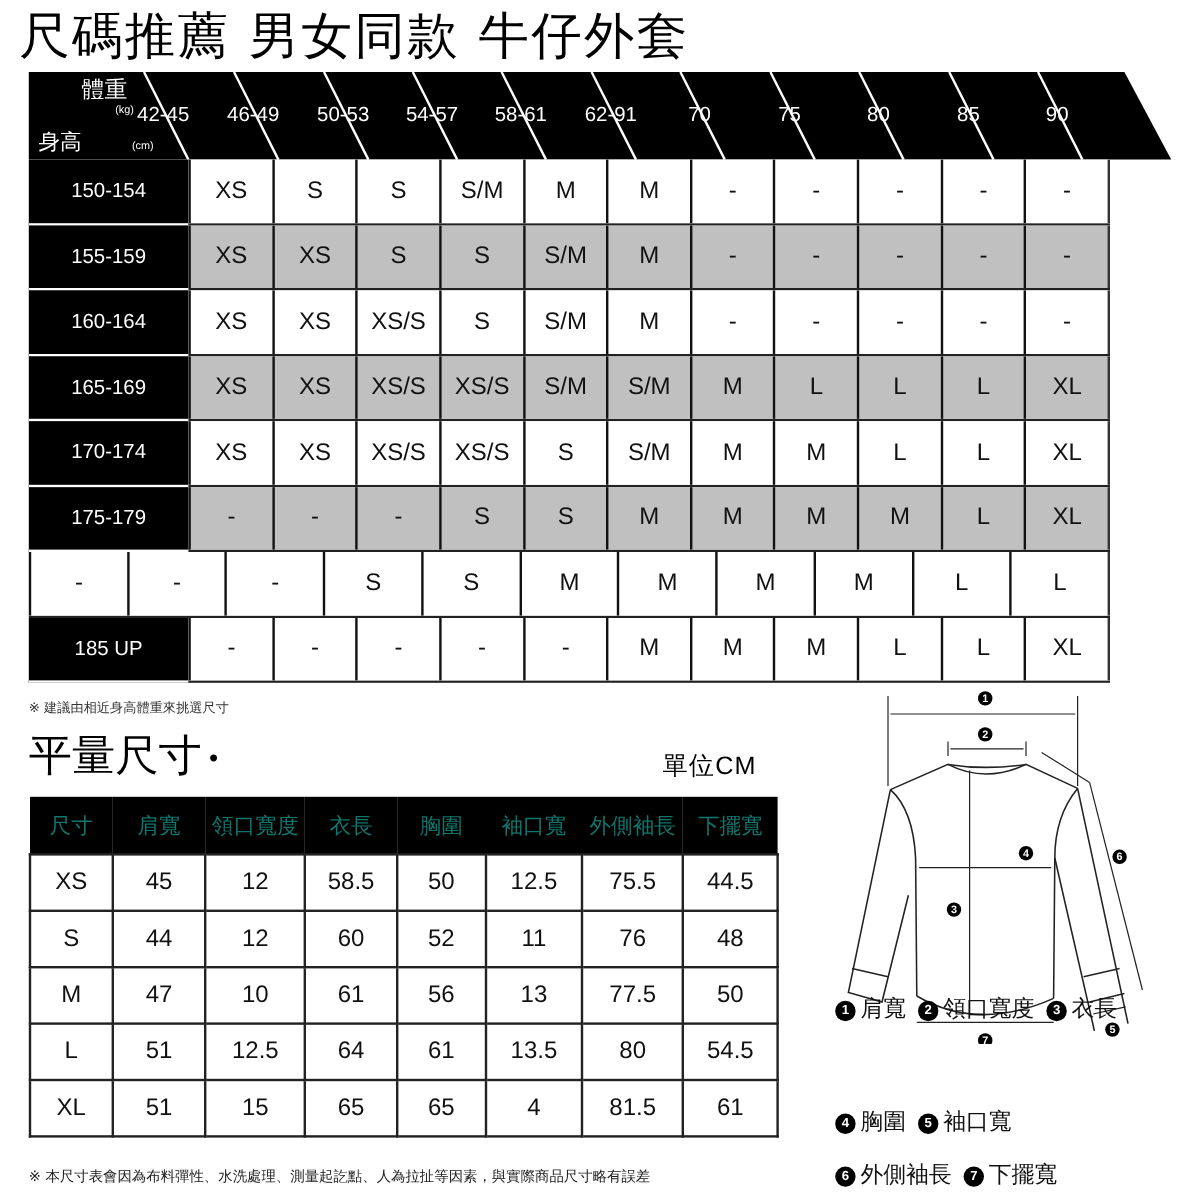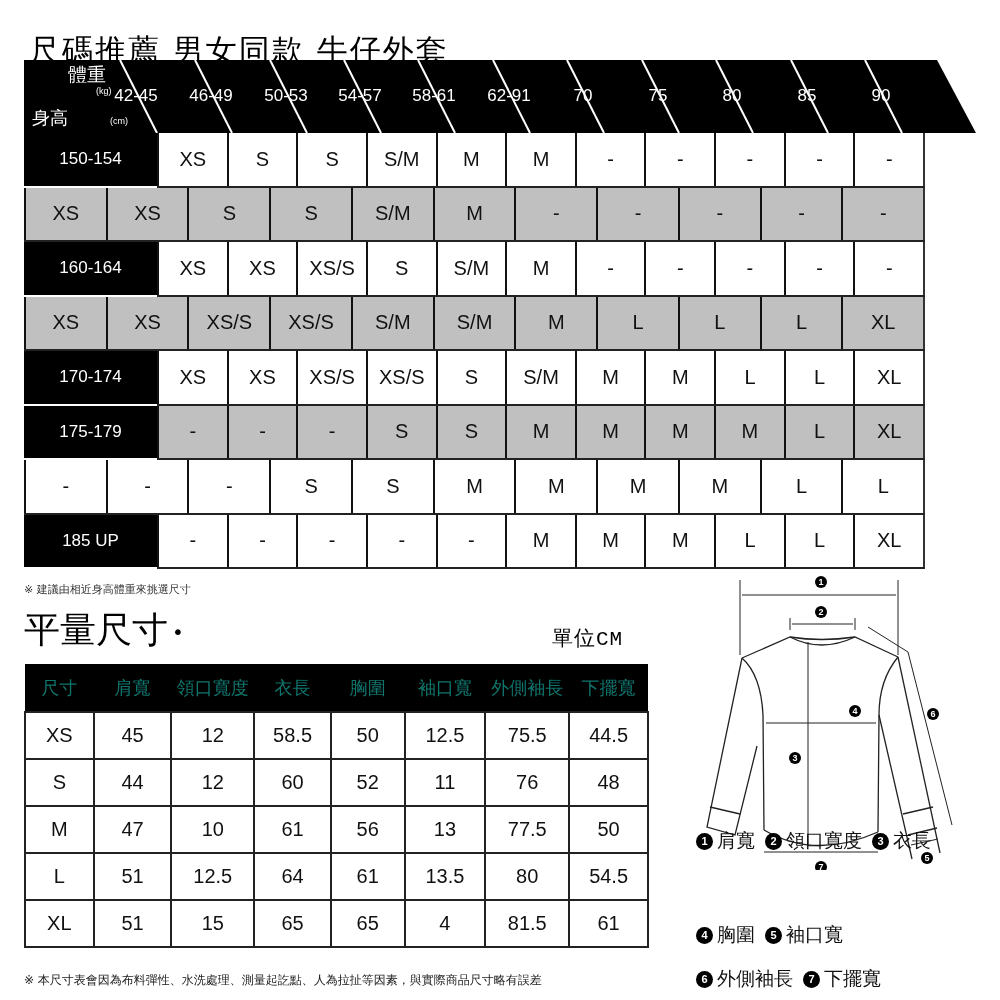--- a/index.html
+++ b/index.html
@@ -1,19 +1,19 @@
 <!DOCTYPE html>
 <html><head>
 <meta charset="utf-8">
 <style>
   * { box-sizing: border-box; margin: 0; padding: 0; }
   html, body { width: 1000px; height: 1000px; background: #ffffff; overflow: hidden; }
   body { position: relative; font-family: "Liberation Sans", "DejaVu Sans", sans-serif; color: #111; }
 
-  .title { position: absolute; left: 29px; top: 4px; font-size: 31px; line-height: 52px; letter-spacing: 2px; font-family: "DejaVu Sans", sans-serif; font-weight: normal; color: #000; white-space: nowrap; margin-top: 20px; }
+  .title { position: absolute; left: 16px; top: 4px; font-size: 42px; line-height: 52px; letter-spacing: 2px; font-family: "DejaVu Sans", sans-serif; font-weight: normal; color: #000; white-space: nowrap; }
 
   
   .rec { position: absolute; left: 0; top: 0; width: 1000px; height: 570px; }
   .rec-head-svg { position: absolute; left: 0; top: 0; }
   .hdr-corner-weight { position: absolute; left: 68px; top: 62px; color: #fff; font-size: 19px; font-family: "DejaVu Sans", sans-serif; }
   .hdr-corner-kg { position: absolute; left: 96px; top: 86px; color: #fff; font-size: 9px; }
   .hdr-corner-height { position: absolute; left: 32px; top: 106px; color: #fff; font-size: 18px; font-family: "DejaVu Sans", sans-serif; white-space: nowrap; }
   .hdr-corner-cm { font-size: 9px; margin-left: 3px; font-family: "Liberation Sans", sans-serif; padding-left: 39px; }
   .wcol { position: absolute; top: 86px; color: #fff; font-size: 17px; text-align: center; width: 74px; }
 
@@ -22,21 +22,21 @@
   .grow.shade .gcell { background: #c0c0c0; }
   .ghead { width: 133px; background: #000; color: #fff; font-size: 17px; display: flex; align-items: center; justify-content: center; border-bottom: 2px solid #fff; margin-bottom: -2px; }
   .gcell { flex: 1; display: flex; align-items: center; justify-content: center; font-size: 20px; border-left: 2px solid #111; color: #111; background: #fff; }
   .gcell:last-child { border-right: 2px solid #333; }
 
   .note1 { position: absolute; left: 24px; top: 582px; font-size: 11px; color: #333; font-family: "DejaVu Sans", sans-serif; }
 
   
   .meas-title { position: absolute; left: 24px; top: 606px; font-size: 36px; font-family: "DejaVu Sans", sans-serif; color: #000; }
   .meas-title .dot { font-size: 20px; vertical-align: middle; margin-left: 4px; }
-  .unit { position: absolute; left: 552px; top: 624px; font-size: 21px; font-family: Liberation Mono, monospace; color: #000; letter-spacing: 1px; text-align: right; }
+  .unit { position: absolute; left: 552px; top: 624px; font-size: 21px; font-family: Liberation Sans, sans-serif; color: #000; letter-spacing: 1px; text-align: right; }
   .mtable { position: absolute; left: 24px; top: 664px; width: 625px; border-collapse: collapse; }
   .mtable th { background: #000; color: #0f766e; font-weight: normal; font-size: 18px; height: 48px; font-family: "DejaVu Sans", sans-serif; white-space: nowrap; padding: 0; }
   .mtable td { height: 47px; border: 2px solid #222; text-align: center; font-size: 20px; color: #111; }
 
   .note2 { position: absolute; left: 24px; top: 972px; font-size: 12px; color: #222; font-family: "DejaVu Sans", sans-serif; white-space: nowrap; }
 
   
   .diagram { position: absolute; left: 690px; top: 570px; width: 310px; height: 300px; }
   .legend { position: absolute; left: 696px; font-size: 19px; font-family: "DejaVu Sans", sans-serif; color: #111; white-space: nowrap; }
   .legend .item { margin-right: 10px; }
@@ -92,20 +92,21 @@
         <div class="gcell">S/M</div>
         <div class="gcell">M</div>
         <div class="gcell">M</div>
         <div class="gcell">-</div>
         <div class="gcell">-</div>
         <div class="gcell">-</div>
         <div class="gcell">-</div>
         <div class="gcell">-</div>
       </div>
       <div class="grow shade">
+        <div class="ghead">155-159</div>
         <div class="gcell">XS</div>
         <div class="gcell">XS</div>
         <div class="gcell">S</div>
         <div class="gcell">S</div>
         <div class="gcell">S/M</div>
         <div class="gcell">M</div>
         <div class="gcell">-</div>
         <div class="gcell">-</div>
         <div class="gcell">-</div>
         <div class="gcell">-</div>
@@ -119,20 +120,21 @@
         <div class="gcell">S</div>
         <div class="gcell">S/M</div>
         <div class="gcell">M</div>
         <div class="gcell">-</div>
         <div class="gcell">-</div>
         <div class="gcell">-</div>
         <div class="gcell">-</div>
         <div class="gcell">-</div>
       </div>
       <div class="grow shade">
+        <div class="ghead">165-169</div>
         <div class="gcell">XS</div>
         <div class="gcell">XS</div>
         <div class="gcell">XS/S</div>
         <div class="gcell">XS/S</div>
         <div class="gcell">S/M</div>
         <div class="gcell">S/M</div>
         <div class="gcell">M</div>
         <div class="gcell">L</div>
         <div class="gcell">L</div>
         <div class="gcell">L</div>

